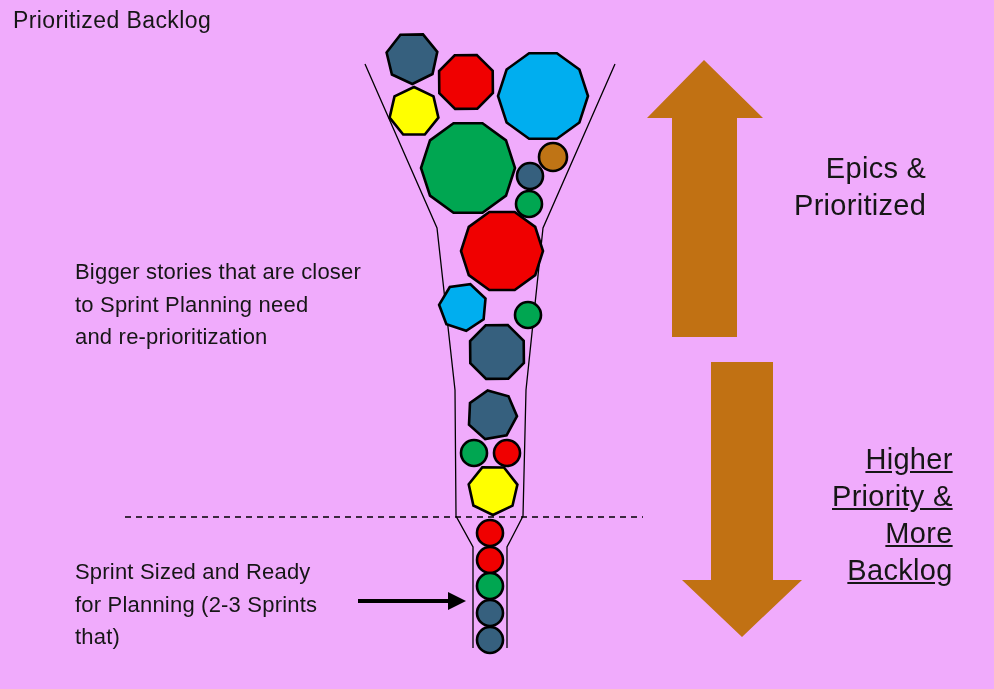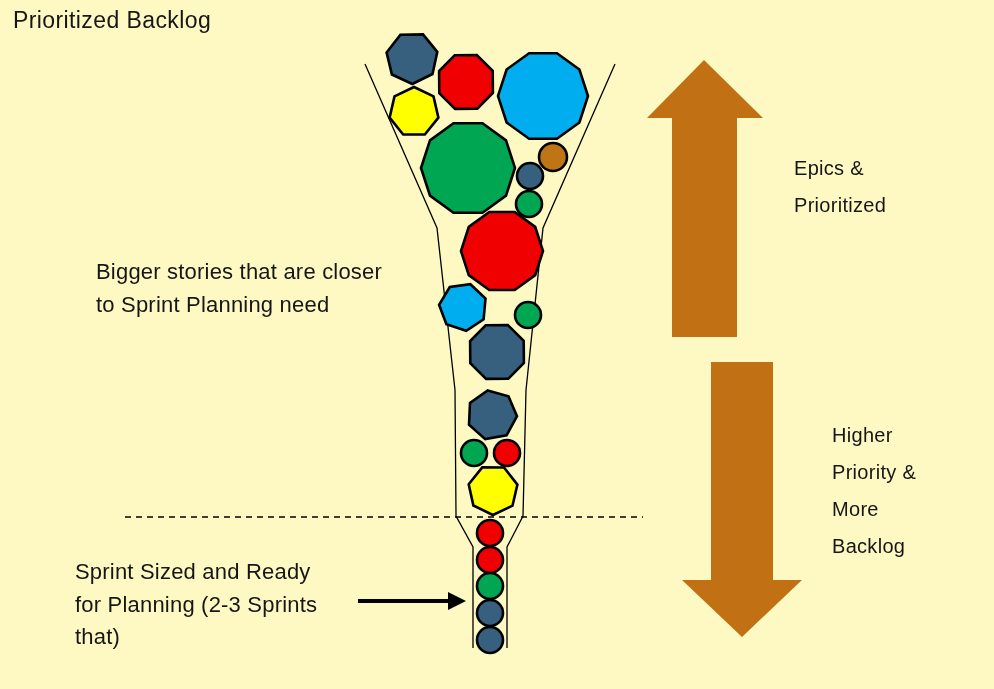--- a/index.html
+++ b/index.html
@@ -1,29 +1,29 @@
 <!DOCTYPE html>
 <html><head>
 <meta charset="utf-8">
 <style>
   html,body{margin:0;padding:0;background:#ffffff;}
   .canvas{
-    position:relative;width:994px;height:689px;background:#fef9c3;overflow:hidden;
+    position:relative;width:994px;height:689px;background:#f0abfc;overflow:hidden;
     font-family:"Liberation Sans","DejaVu Sans",sans-serif;color:#161616;
   }
   .title{
     position:absolute;left:13px;top:7px;font-size:23px;letter-spacing:.4px;
   }
   #diagram{position:absolute;left:0;top:0;width:994px;height:689px;}
   .note{position:absolute;font-size:22px;line-height:32.5px;letter-spacing:.2px;}
-  .note-top{left:75px;top:256px;margin-left:21px;}
+  .note-top{left:75px;top:256px;}
   .note-bottom{left:75px;top:556px;}
-  .biglabel{position:absolute;font-size:20px;line-height:37px;letter-spacing:.3px;}
+  .biglabel{position:absolute;font-size:29px;line-height:37px;letter-spacing:.3px;text-align:right;}
   .label-epics{left:794px;top:150px;}
-  .label-priority{left:832px;top:417px;}
+  .label-priority{left:832px;top:441px;text-decoration:underline;}
 </style>
 </head>
 <body>
 
 <div class="canvas">
 
   <div class="title">Prioritized Backlog</div>
 
   <svg id="diagram" viewBox="0 0 994 689">
       <polyline points="365,64 437,228 455,390 456,516 473,547 473,648" fill="none" stroke="#000000" stroke-width="1.3"></polyline>
@@ -52,20 +52,21 @@
       <circle fill="#36607E" stroke="#000000" stroke-width="2.6" cx="490" cy="640" r="13"></circle>
       <polygon points="704,60 763,118 737,118 737,337 672,337 672,118 647,118" fill="#C17113"></polygon>
       <polygon points="711,362 773,362 773,580 802,580 742,637 682,580 711,580" fill="#C17113"></polygon>
       <line x1="358" y1="601" x2="450" y2="601" stroke="#000000" stroke-width="4"></line>
       <polygon points="448,592 448,610 466,601" fill="#000000"></polygon>
     </svg>
 
   <div class="note note-top">
     <div>Bigger stories that are closer</div>
     <div>to Sprint Planning need</div>
+    <div>and re-prioritization</div>
   </div>
 
   <div class="note note-bottom">
     <div>Sprint Sized and Ready</div>
     <div>for Planning (2-3 Sprints</div>
     <div>that)</div>
   </div>
 
   <div class="biglabel label-epics">
     <div>Epics &amp;</div>

